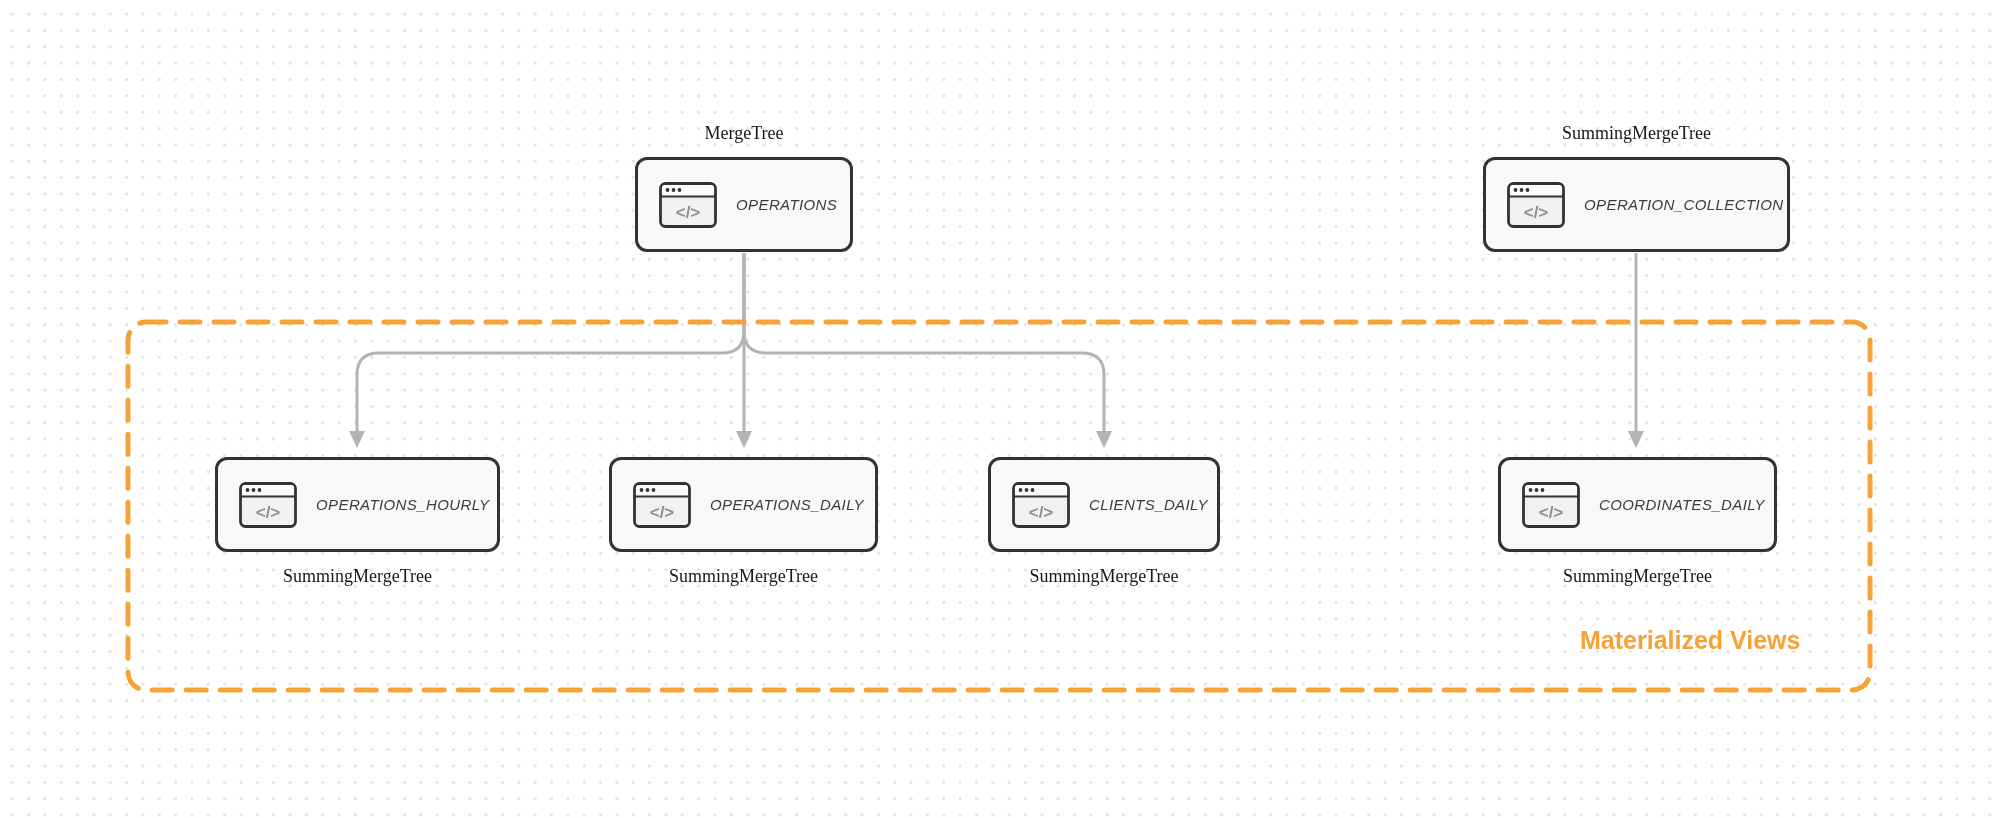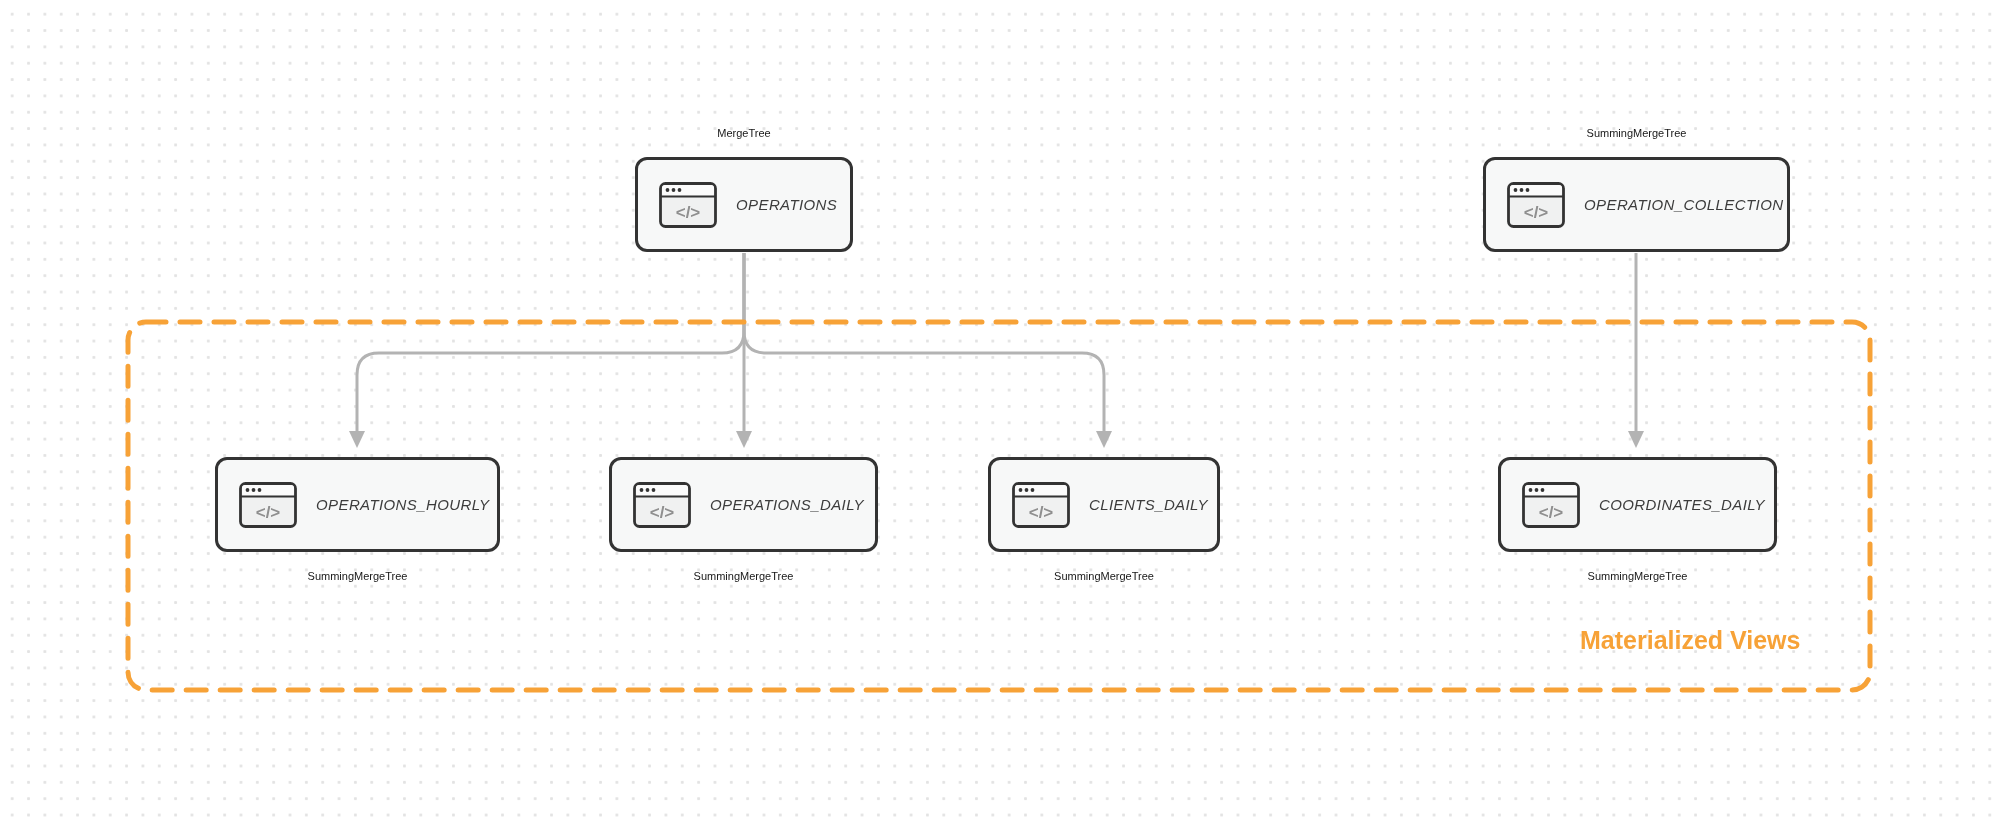--- a/index.html
+++ b/index.html
@@ -50,25 +50,26 @@
     display: flex;
     align-items: center;
     padding: 0 18px 0 21px;
     gap: 19px;
   }
 
   .engine-label {
     position: absolute;
     left: -40px; right: -40px;
     text-align: center;
-    font-size: 11px;
+    font-size: 18px;
     font-weight: 500;
     color: #171717;
     line-height: 22px;
     white-space: nowrap;
+    font-family: Liberation Serif, serif;
   }
   .engine-label.above { top: -35px; }
   .engine-label.below { bottom: -35px; }
 
   .node-title {
     font-style: italic;
     font-size: 15px;
     letter-spacing: 0.4px;
     color: #3c3c3c;
     white-space: nowrap;

